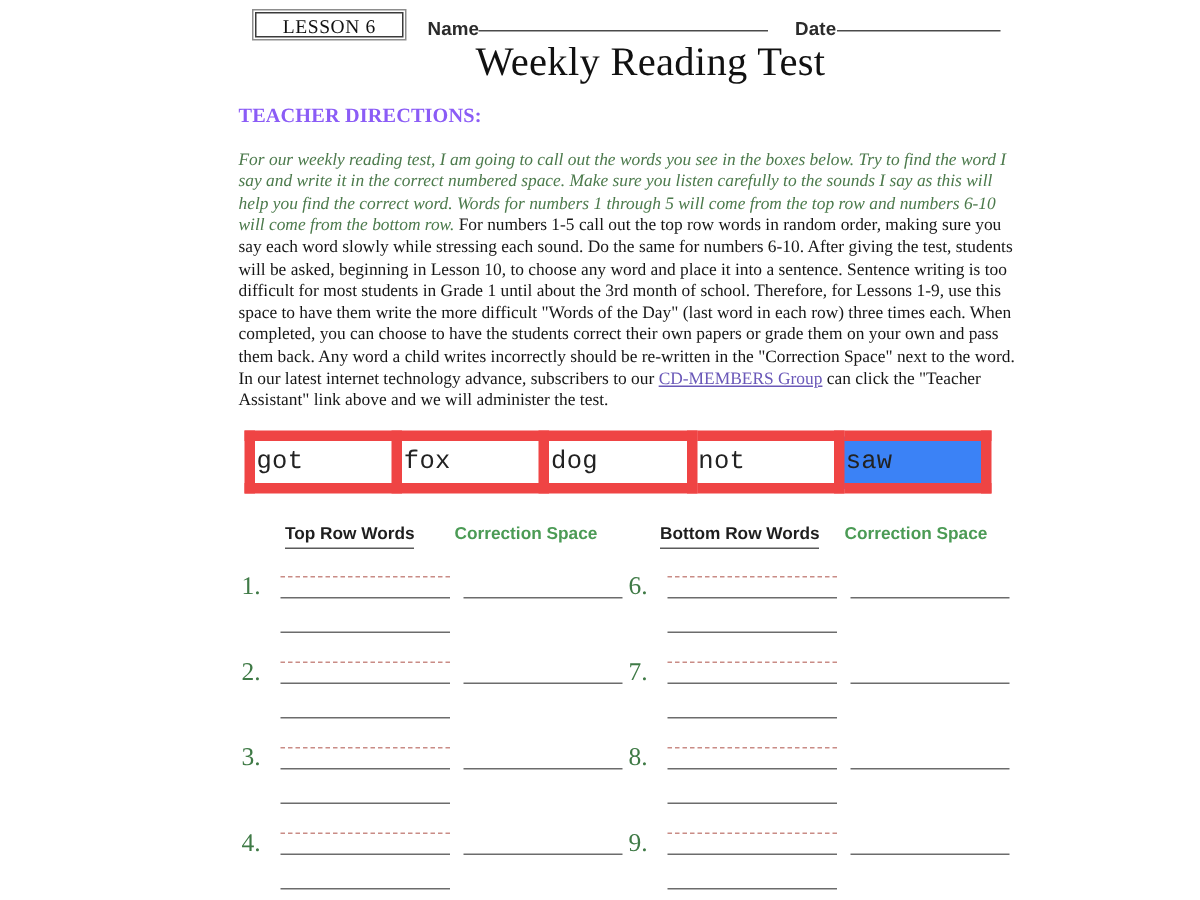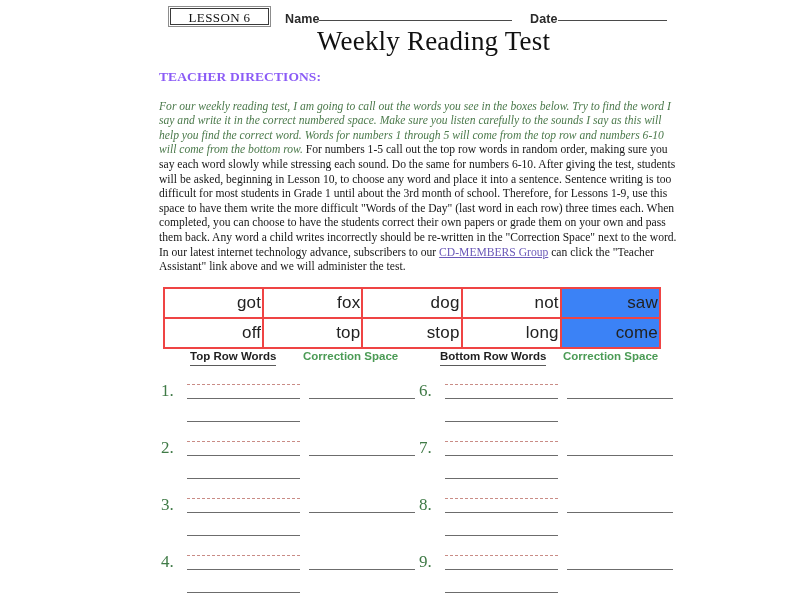--- a/index.html
+++ b/index.html
@@ -144,25 +144,25 @@
   
   .word-grid {
     position: absolute;
     left: 6px;
     top: 287px;
     width: 498px;
     border-collapse: collapse;
     table-layout: fixed;
   }
   .word-grid td {
-    border: 2px solid #ef4444;
+    border: 7px solid #ef4444;
     height: 26px;
-    text-align: right;
+    text-align: left;
     vertical-align: middle;
-    font-family: Liberation Sans, sans-serif;
+    font-family: Liberation Mono, monospace;
     font-size: 17px;
     color: #222222;
     background: #ffffff;
     letter-spacing: .2px;
   }
   .word-grid td.word-of-day {
     background: #3b82f6;
   }
 
   
@@ -292,27 +292,20 @@
 
     <table class="word-grid">
       <tbody>
           <tr>
         <td>got</td>
         <td>fox</td>
         <td>dog</td>
         <td>not</td>
         <td class="word-of-day">saw</td>
       </tr>
-      <tr>
-        <td>off</td>
-        <td>top</td>
-        <td>stop</td>
-        <td>long</td>
-        <td class="word-of-day">come</td>
-      </tr>
     </tbody>
       </table>
 
     <div class="col-heads">
       <div class="ch black ch-top-words">Top Row Words</div>
       <div class="ch green ch-top-corr">Correction Space</div>
       <div class="ch black ch-bot-words">Bottom Row Words</div>
       <div class="ch green ch-bot-corr">Correction Space</div>
     </div>
 

